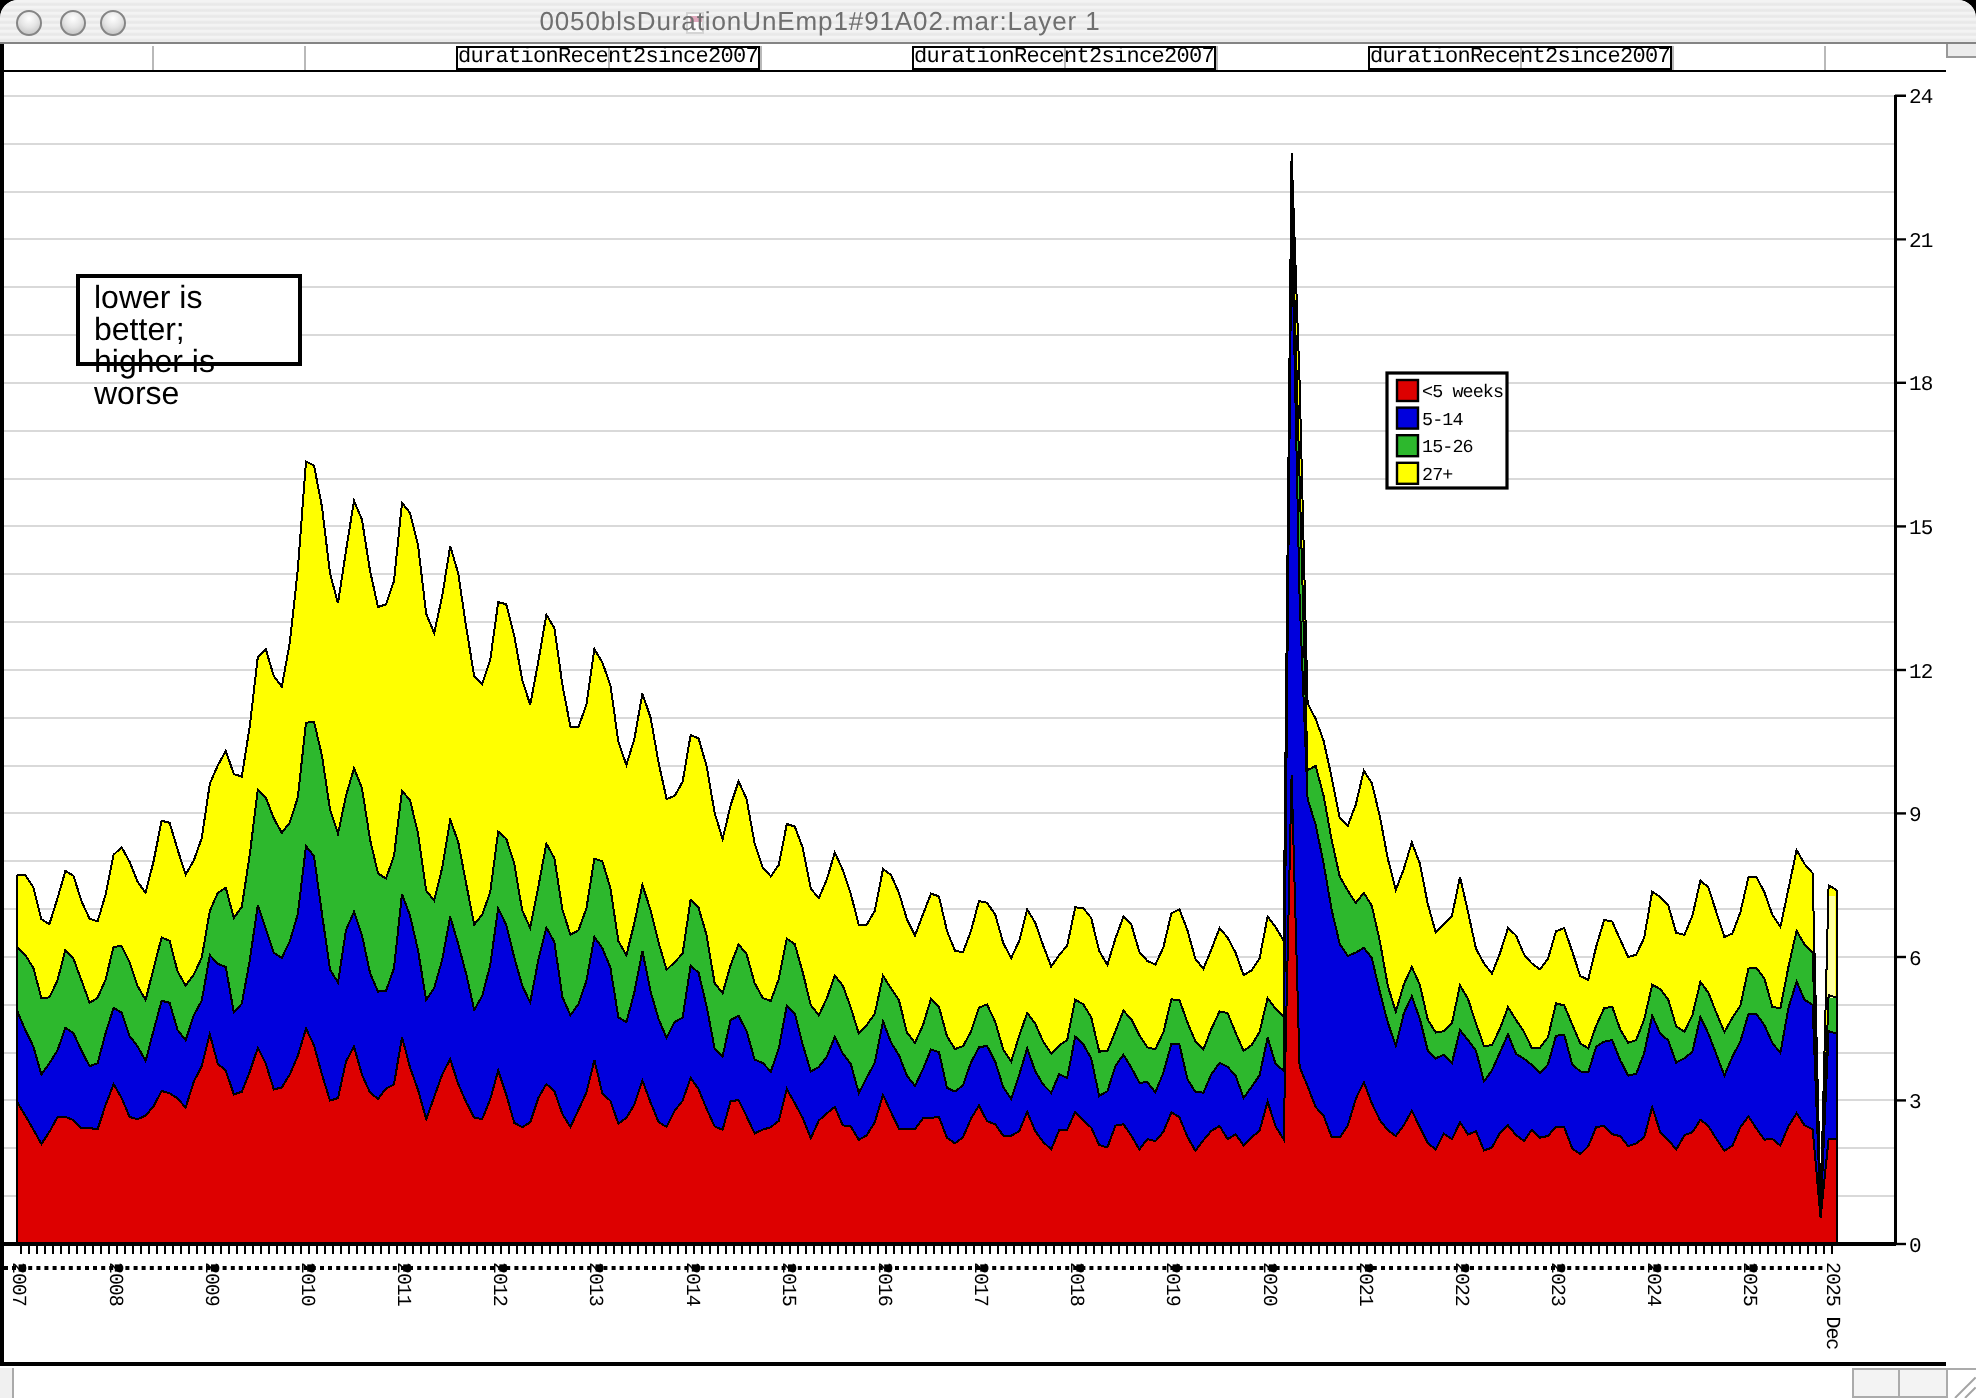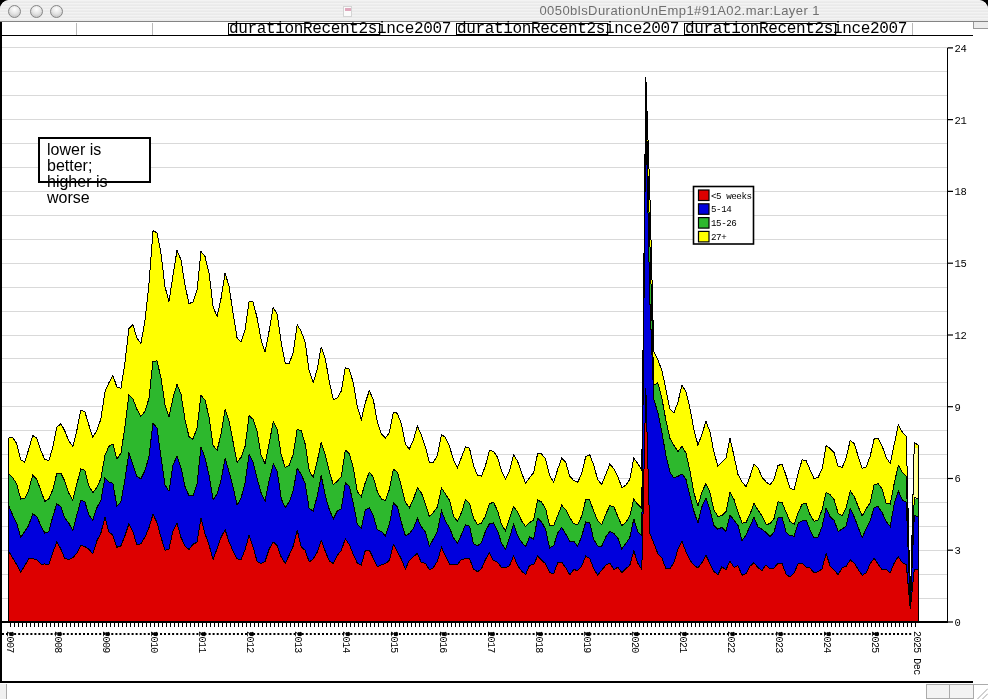--- a/index.html
+++ b/index.html
@@ -6,31 +6,31 @@
 #win { position:relative; width:988px; height:699px; overflow:hidden;
   font-family:"Liberation Sans", sans-serif; background:#fff; border-radius:9px 9px 0 0; }
 
 #titlebar { position:absolute; left:0; top:0; width:988px; height:21px;
   border-radius:9px 9px 0 0;
   background:repeating-linear-gradient(to bottom,#f3f3f3 0px,#f3f3f3 1px,#e7e7e7 2px,#ececec 3px);
   border-bottom:1px solid #848484; }
 .tbtn { position:absolute; top:4.5px; width:13px; height:13px; border-radius:50%;
   background:radial-gradient(circle at 50% 30%, #fefefe 0%, #e6e6e6 45%, #b9b9b9 100%);
   border:1px solid #858585; box-sizing:border-box; }
-#title { position:absolute; top:3px; left:0; width:820px; text-align:right;
+#title { position:absolute; top:3px; left:0; width:820px; text-align:center;
   font-size:13px; color:#6f6f6f; letter-spacing:0.45px; }
 #proxyicon { position:absolute; left:343px; top:6px; width:9px; height:11px;
   background:#fbfbfb; border:1px solid #d4d4d4; box-sizing:border-box; }
 #proxyicon:after { content:""; position:absolute; left:1px; top:1px; width:6px; height:3px;
   background:#dfa8bc; }
 
 #cells { position:absolute; left:0; top:22px; width:988px; height:13px; background:#fff; }
 .vsep { position:absolute; top:1px; height:11.5px; width:1px; background:#b9b9b9; }
 .hbox { position:absolute; top:1px; height:10px; border:1px solid #000; background:transparent;
-  font-family:"Liberation Mono", monospace; font-size:16px; letter-spacing:-0.35px; line-height:10px;
+  font-family:"Liberation Mono", monospace; font-size:11px; letter-spacing:-0.35px; line-height:10px;
   text-align:center; color:#000; }
 #corner { position:absolute; left:973px; top:0px; width:15px; height:6.5px;
   background:#ececec; border-left:1px solid #999; border-bottom:1px solid #999; box-sizing:border-box; }
 
 #frame-left { position:absolute; left:0; top:22px; width:2px; height:661px; background:#000; }
 #frame-top { position:absolute; left:0; top:35px; width:973px; height:1px; background:#000; }
 #frame-bottom { position:absolute; left:0; top:681px; width:973px; height:2px; background:#000; }
 
 #note { position:absolute; left:38px; top:137px; width:102px; height:39px;
   border:2px solid #000; background:#fff; font-size:16px; line-height:16px;

